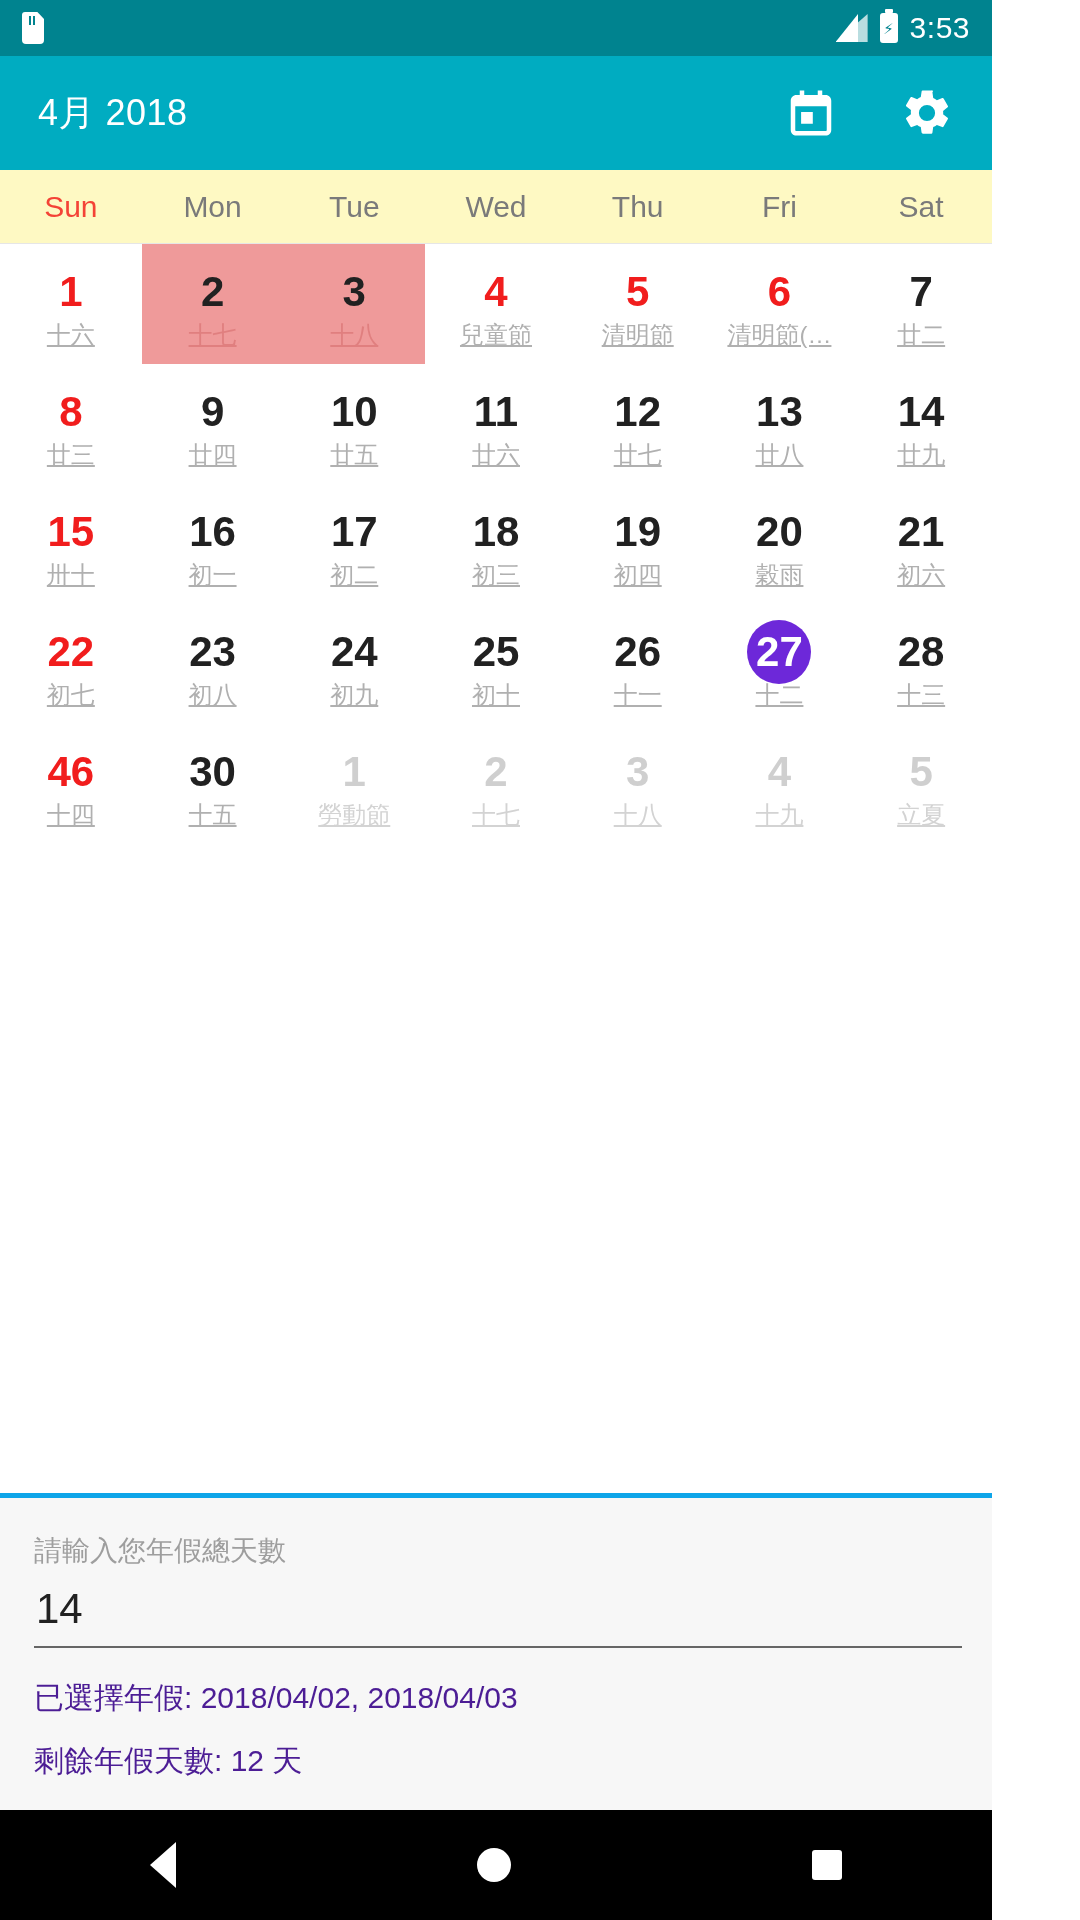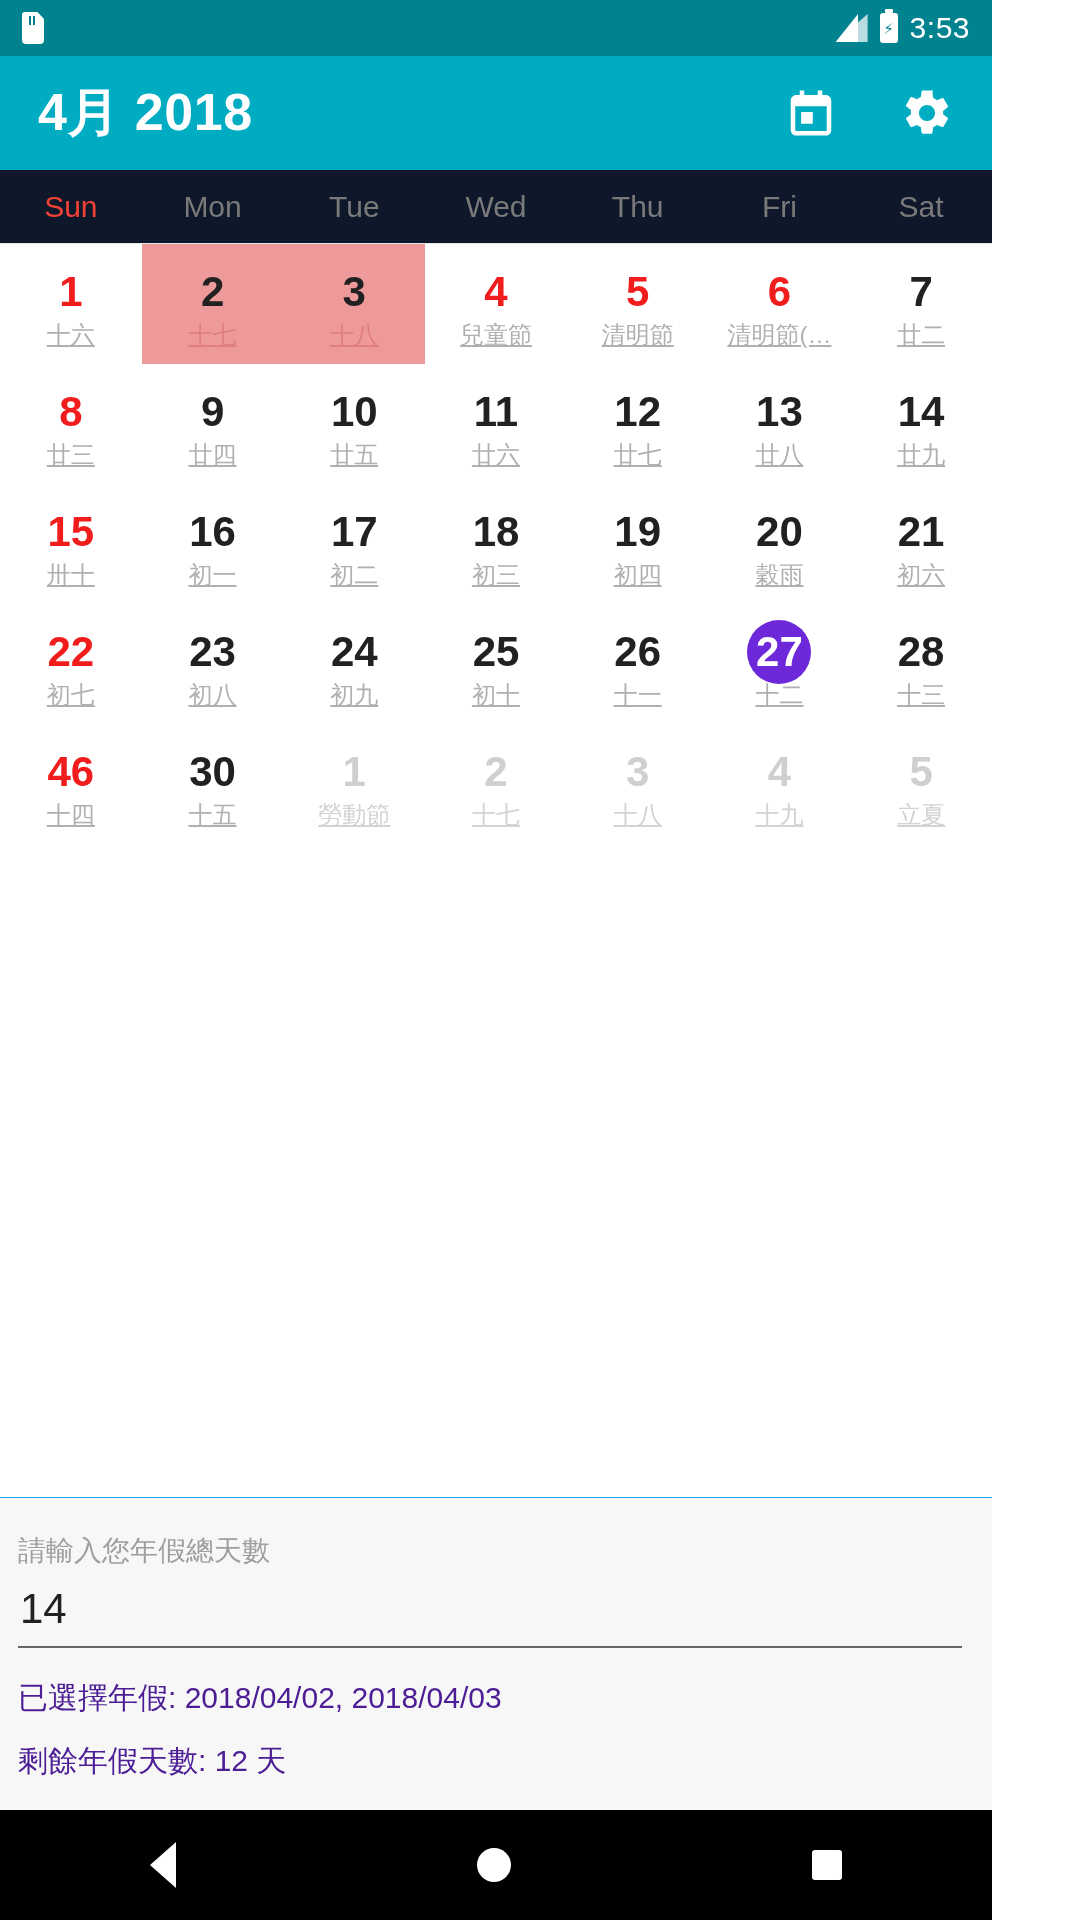--- a/index.html
+++ b/index.html
@@ -47,28 +47,28 @@
   .battery:after{
     content:"\26A1"; position:absolute; inset:0; color:#00838f; font-size:15px;
     display:flex; align-items:center; justify-content:center; line-height:1;
   }
 
   
   .appbar{
     height:114px; flex:0 0 114px; background:#00acc1;
     display:flex; align-items:center; padding:0 38px; color:#fff;
   }
-  .appbar .title{ font-size:52px; font-weight:700; letter-spacing:.5px; }
+  .appbar .title{ font-size:36px; font-weight:400; letter-spacing:.5px; }
   .appbar .actions{ margin-left:auto; display:flex; align-items:center; gap:62px; }
   .ic{ width:54px; height:54px; display:block; }
   .ic svg{ width:100%; height:100%; fill:#ffffff; display:block; }
 
   
   .weekhdr{
-    height:74px; flex:0 0 74px; background:#0f172a;
+    height:74px; flex:0 0 74px; background:#fef9c3;
     display:grid; grid-template-columns:repeat(7,1fr);
     align-items:center; border-bottom:1px solid #e6e6e6;
   }
   .weekhdr div{ text-align:center; font-size:30px; color:#7a7a7a; }
   .weekhdr div.sun{ color:#f44336; }
 
   
   .calendar{ background:#fff; flex:0 0 auto; }
   .wrow{ display:grid; grid-template-columns:repeat(7,1fr); height:120px; }
   .cell{
@@ -85,22 +85,22 @@
   .cell.out .dnum{ color:#cfcfcf; font-weight:bold; }
   .cell.today .dnum{ background:#6d28d9; color:#ffffff; }
   .lun{ font-size:24px; color:#b0b0b0; line-height:1.1; margin-top:-4px;text-decoration:underline; }
   .cell.sel .lun{ color:#e07f7f; }
   .cell.out .lun{ color:#d3d3d3; }
 
   .spacer{ flex:1 1 auto; background:#ffffff; }
 
   
   .form{
-    flex:0 0 auto; background:#f7f7f7; padding:34px 30px 28px 18px;
-    border-top:1px solid #0ea5e9;
+    flex:0 0 auto; background:#f7f7f7; padding:34px 30px 28px 34px;
+    border-top:5px solid #0ea5e9;
   }
   .flabel{ font-size:28px; color:#9e9e9e; margin-bottom:10px; }
   .finput{
     font-size:42px; color:#212121; padding:6px 2px 14px 2px;
     border-bottom:2px solid #666; background:transparent; line-height:1.1;
   }
   .finfo{ font-size:30px; color:#4c1d95; margin-top:30px; }
   .finfo.second{ margin-top:22px; }
 
   

